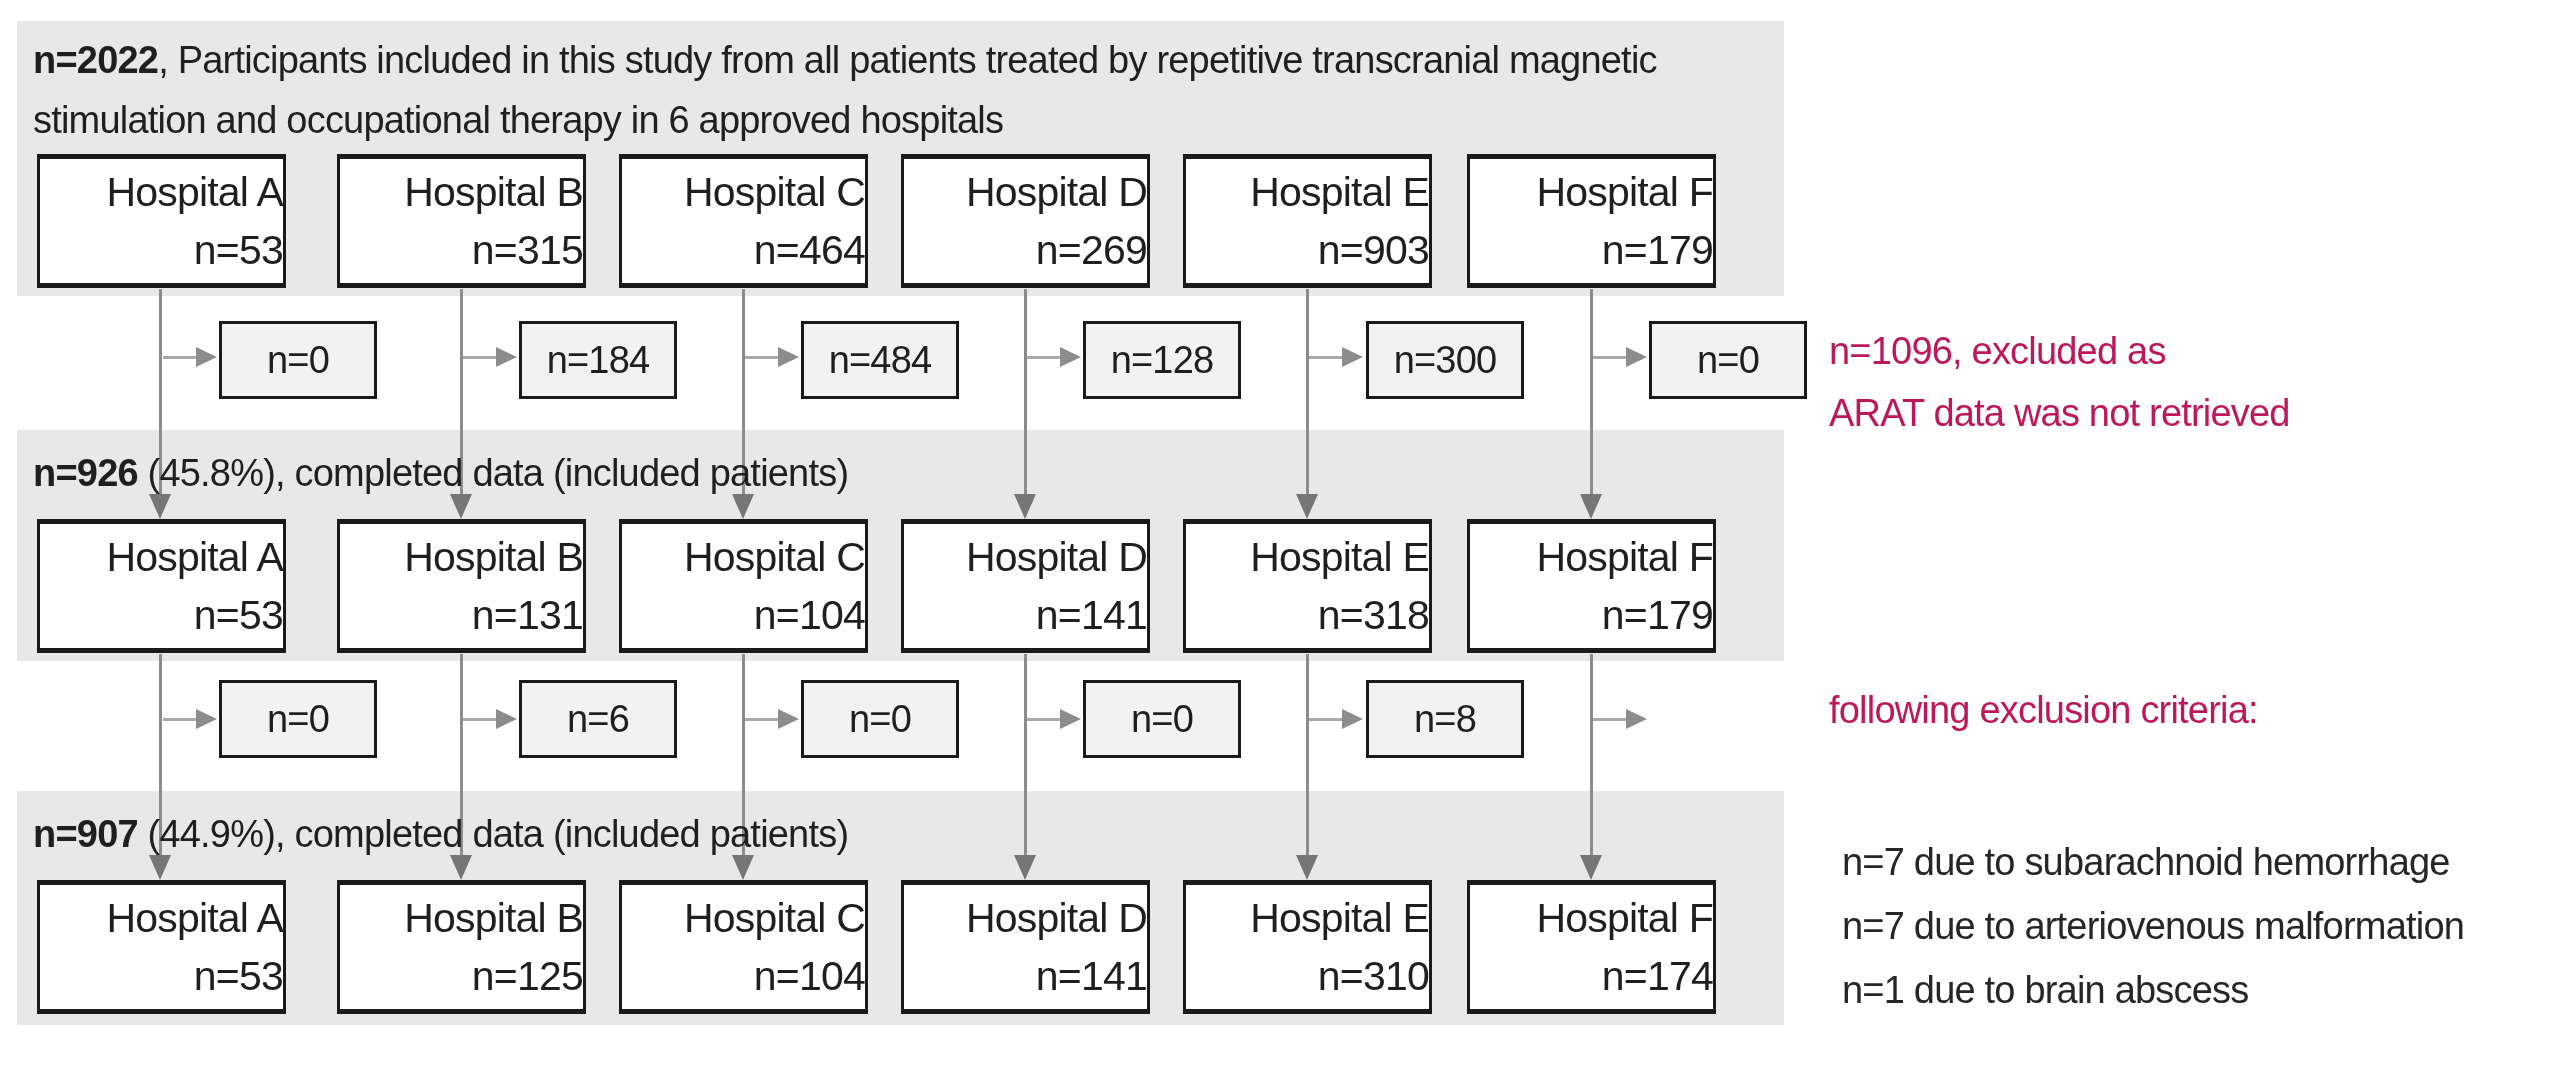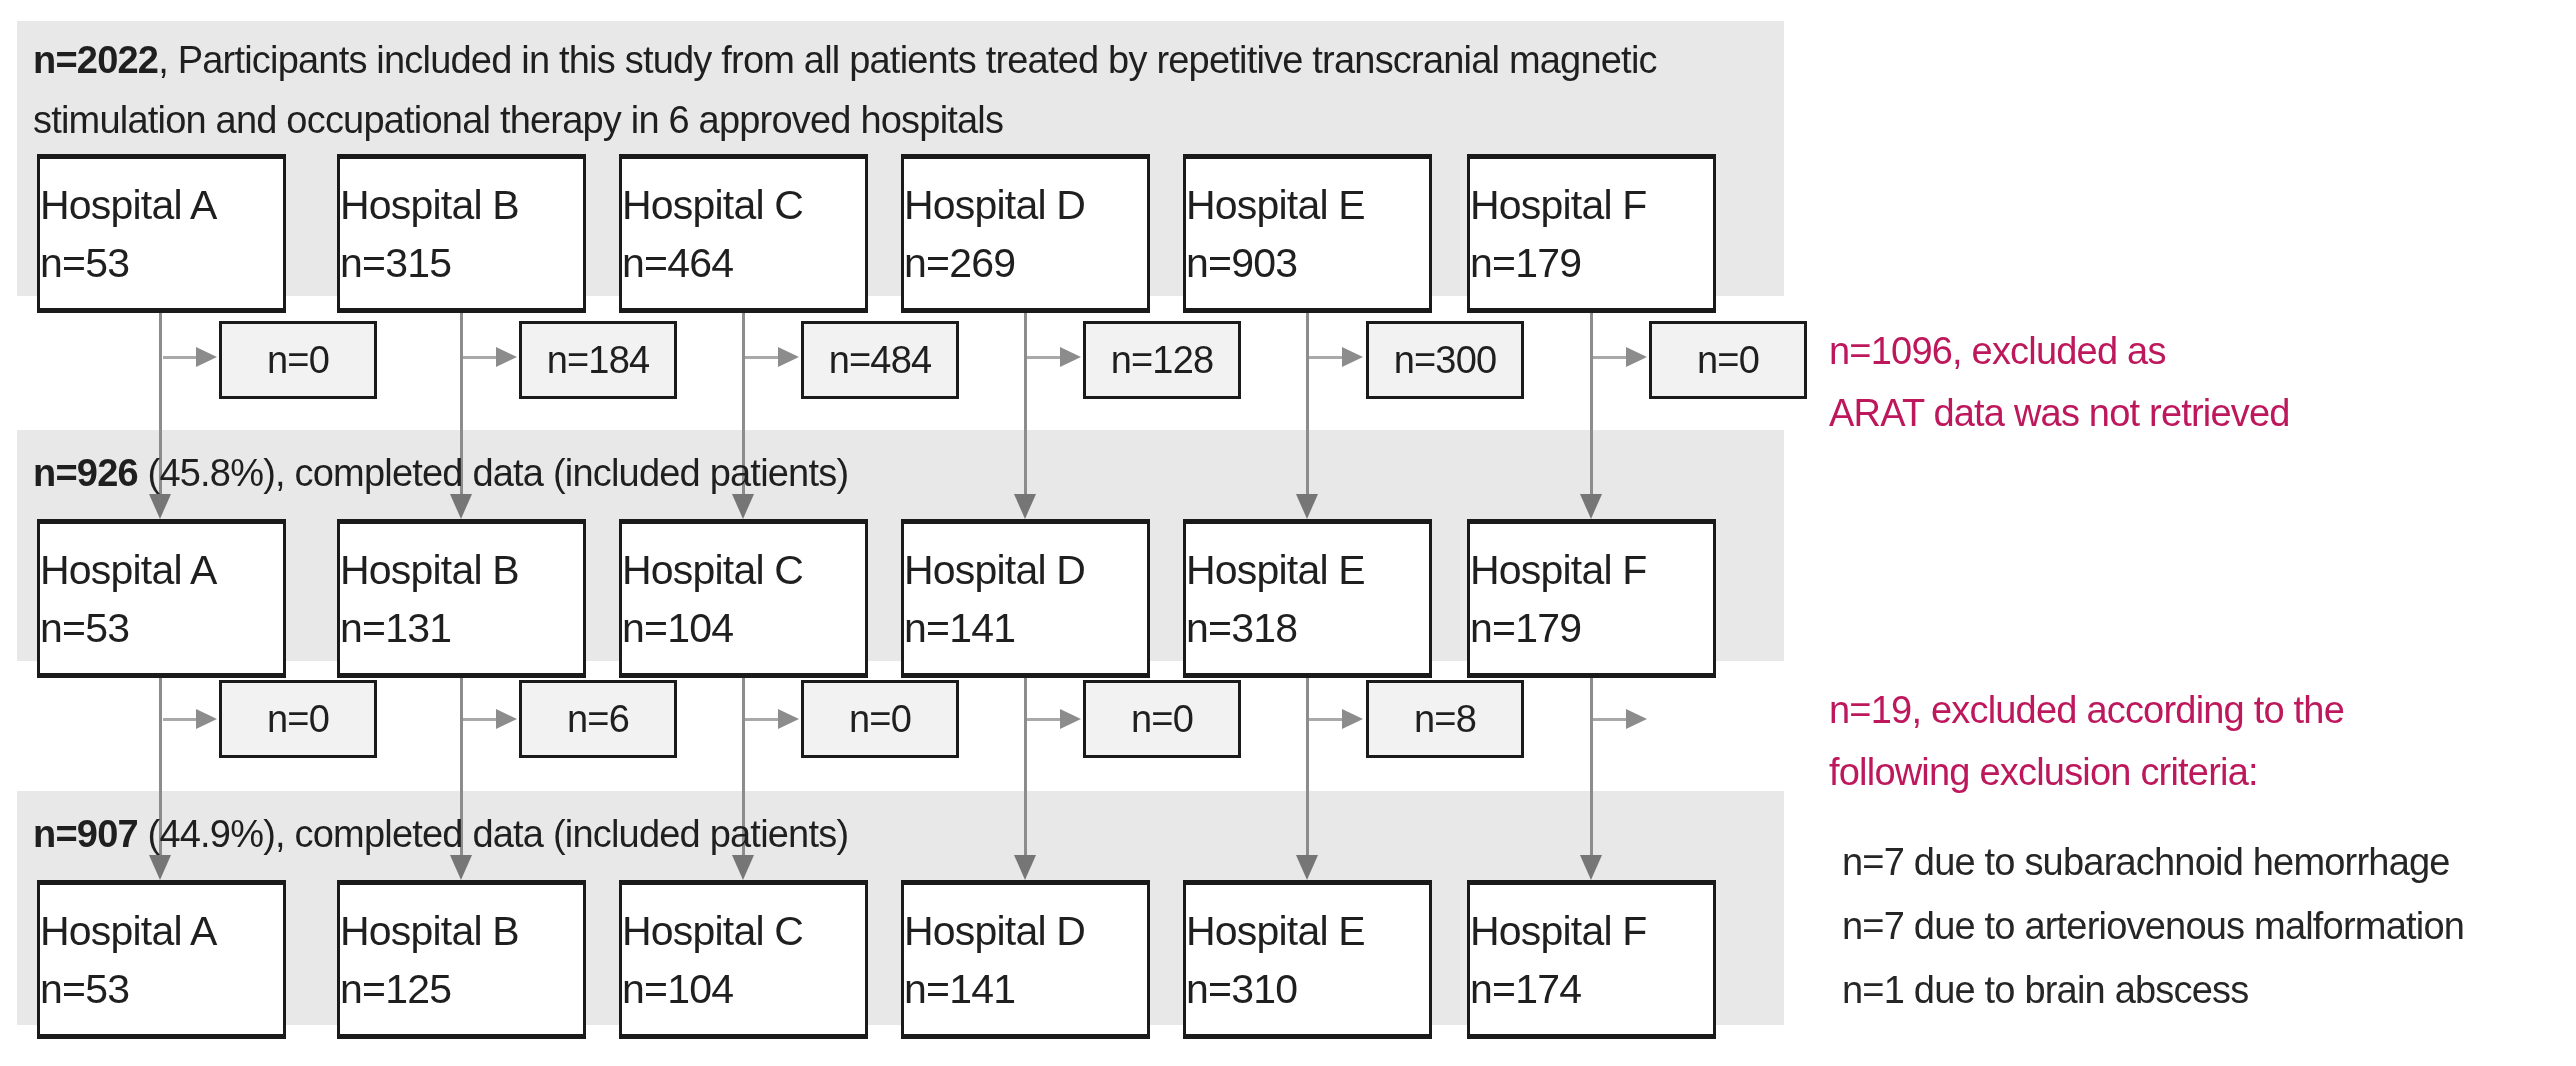--- a/index.html
+++ b/index.html
@@ -11,23 +11,23 @@
   .band1 { top:21px;  height:275px; }
   .band2 { top:430px; height:231px; }
   .band3 { top:791px; height:234px; }
 
   .stage-label { position:absolute; left:33px; font-size:38px; letter-spacing:-0.8px; line-height:60px; color:#1f1f1f; z-index:3; }
   .title-label { top:30px; width:1626px; }
   .label2 { top:443px; }
   .label3 { top:804px; }
   .stage-label b { font-weight:bold; }
 
-  .hbox { position:absolute; width:249px; height:159px; background:#ffffff;
+  .hbox { position:absolute; width:249px; height:134px; background:#ffffff;
           border:3.3px solid #1a1a1a; border-top-width:5.8px; border-bottom-width:5.8px;
-          display:flex; flex-direction:column; justify-content:center; align-items:flex-start;
+          display:flex; flex-direction:column; justify-content:center; align-items:flex-end;
           font-size:41px; letter-spacing:-0.8px; line-height:58px; text-align:center; z-index:2; }
   .r1 { top:154px; } .r2 { top:519px; } .r3 { top:880px; }
   .c0 { left:37px; } .c1 { left:337px; } .c2 { left:619px; } .c3 { left:901px; } .c4 { left:1183px; } .c5 { left:1467px; }
 
   .ebox { position:absolute; width:158px; height:78px; background:#f2f2f2; border:3.3px solid #1a1a1a;
           display:flex; justify-content:center; align-items:center; font-size:38px; letter-spacing:-0.8px; z-index:2; }
   .er1 { top:321px; } .er2 { top:680px; }
   .e0 { left:219px; } .e1 { left:519px; } .e2 { left:801px; } .e3 { left:1083px; } .e4 { left:1366px; } .e5 { left:1649px; }
 
   .vline { position:absolute; width:2.5px; background:#8c8c8c; z-index:1; }
@@ -224,21 +224,20 @@
   <div class="hbox r3 c5">
       <div>Hospital F</div>
       <div>n=174</div>
     </div>
 
   <div class="note note1">
     <div>n=1096, excluded as</div>
     <div>ARAT data was not retrieved</div>
   </div>
   <div class="note note2">
-    <div>n=19, excluded according to the</div>
     <div>following exclusion criteria:</div>
   </div>
   <div class="criteria">
     <div>n=7 due to subarachnoid hemorrhage</div>
     <div>n=7 due to arteriovenous malformation</div>
     <div>n=1 due to brain abscess</div>
   </div>
 
 </div>
 

